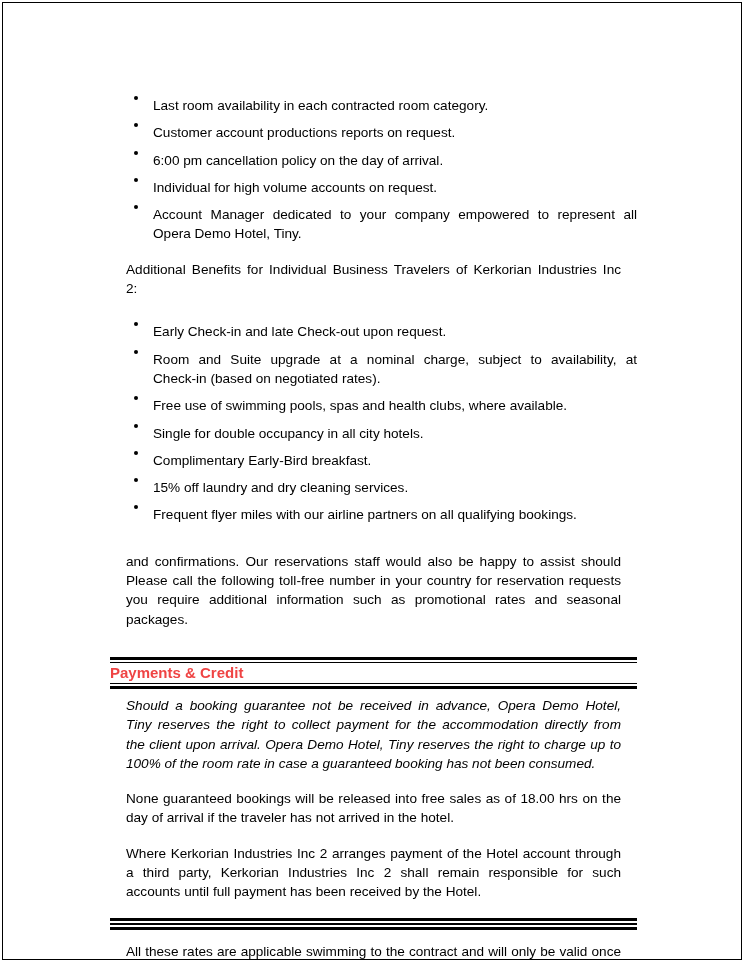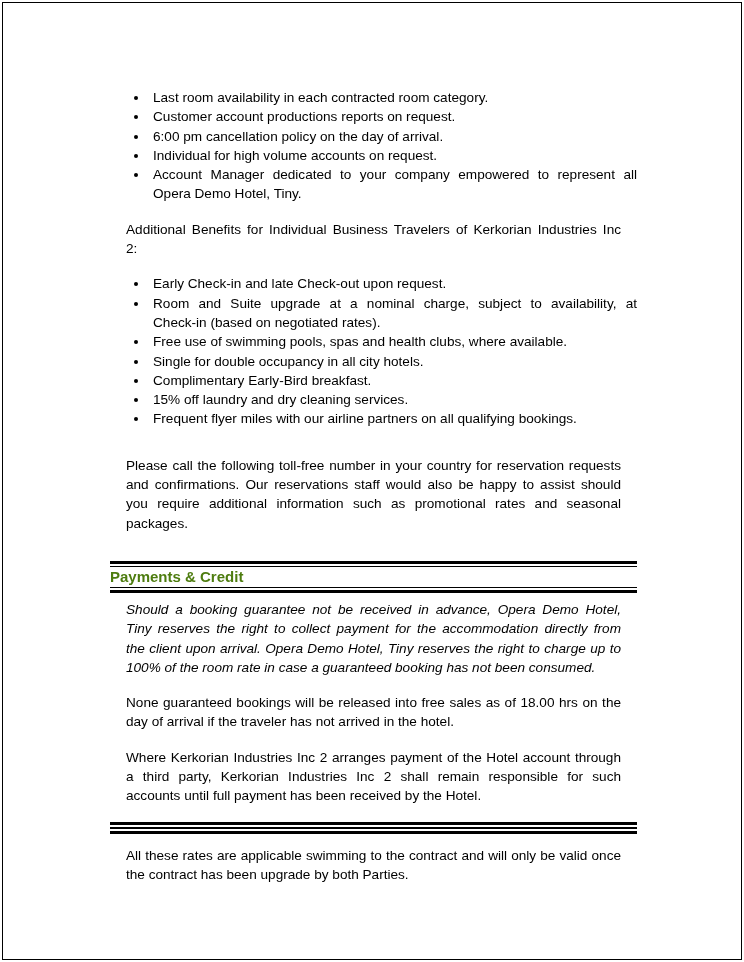--- a/index.html
+++ b/index.html
@@ -56,20 +56,21 @@
     display: block;
     width: 4px;
     height: 4px;
     margin-top: 8px;
     border-radius: 50%;
     background: #000000;
   }
   .bullet-text {
     flex: 1 1 auto;
     min-width: 0;
+    margin-top: 8px;
   }
   
   .mt-intro   { margin-top: 16px; }
   .mt-resv    { margin-top: 27px; }
   .mt-hd-pay  { margin-top: 28px; }
   .mt-p1      { margin-top: 7px; font-style: italic; }
   .mt-p2      { margin-top: 8px; }
   .mt-p3      { margin-top: 8px; }
   .mt-hd-gen  { margin-top: 16px; }
   .mt-pgen    { margin-top: 12px; }
@@ -82,21 +83,21 @@
   .rule-thin {
     height: 1px;
     background: #000000;
   }
   .rule-thin.below-thick { margin-top: 2px; }
   .rule-thick.below-thin { margin-top: 2px; }
   .heading-text {
     font-size: 15px;
     font-weight: bold;
     line-height: 20px;
-    color: #4d7c0f;
+    color: #ef4444;
   }
 </style>
 </head>
 <body>
 
 <div class="viewport">
   <div class="page">
     <div class="content">
 
       <ul class="bullet-list">
@@ -202,22 +203,22 @@
           <span class="bullet-dot-col">
               <span class="bullet-dot"></span>
             </span>
           <div class="bullet-text">
               <div class="line">Frequent flyer miles with our airline partners on all qualifying bookings.</div>
             </div>
         </li>
       </ul>
 
       <div class="para mt-resv">
+          <div class="line just">and confirmations. Our reservations staff would also be happy to assist should</div>
           <div class="line just">Please call the following toll-free number in your country for reservation requests</div>
-          <div class="line just">and confirmations. Our reservations staff would also be happy to assist should</div>
           <div class="line just">you require additional information such as promotional rates and seasonal</div>
           <div class="line">packages.</div>
         </div>
 
       <div class="section-heading mt-hd-pay">
         <div class="rule-thick"></div>
         <div class="rule-thin below-thick"></div>
         <div class="heading-text">Payments &amp; Credit</div>
         <div class="rule-thin"></div>
         <div class="rule-thick below-thin"></div>

